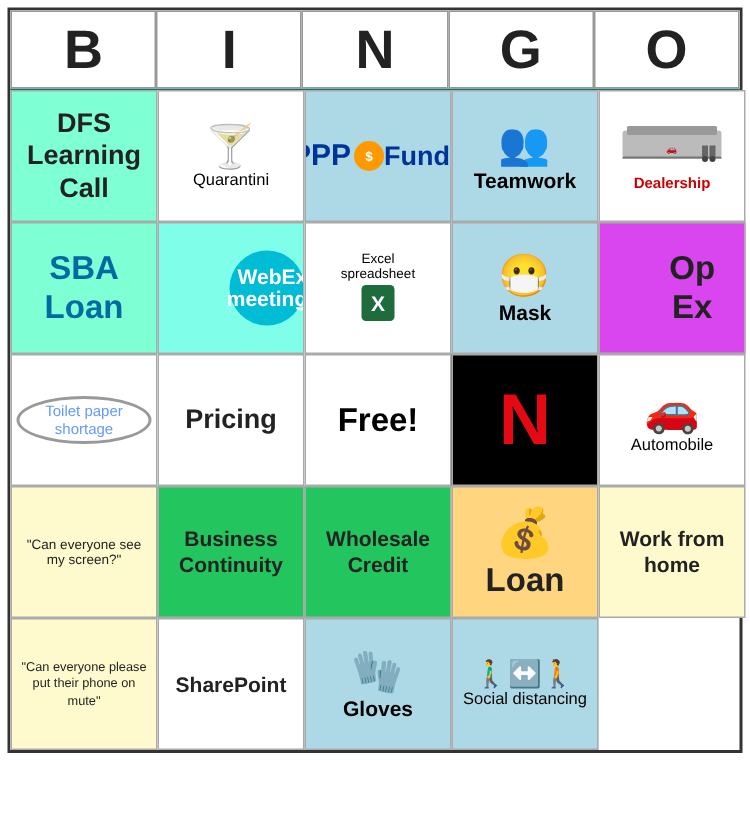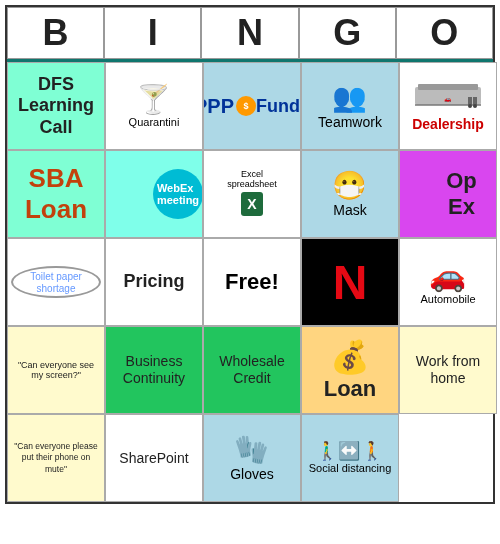--- a/index.html
+++ b/index.html
@@ -25,21 +25,21 @@
       font-size: 36px;
       font-weight: bold;
       padding: 4px 0;
       border: 1px solid #999;
       color: #222;
     }
     .bingo-grid {
       display: grid;
       grid-template-columns: repeat(5, 1fr);
       grid-template-rows: repeat(5, 1fr);
-      border-top: 3px solid #0f766e;
+      border-top: 1px solid #0f766e;
     }
     .cell {
       width: 98px;
       height: 88px;
       border: 1px solid #aaa;
       display: flex;
       flex-direction: column;
       align-items: center;
       justify-content: center;
       text-align: center;
@@ -52,21 +52,21 @@
       font-size: 11px;
       line-height: 1.2;
     }
     .cell-large-text {
       font-size: 18px;
       font-weight: bold;
       line-height: 1.2;
     }
     .cell-medium-text {
       font-size: 14px;
-      font-weight: normal;
+      font-weight: bold;
       line-height: 1.2;
     }
 
     
     .bg-cyan { background-color: #7fffd4; }
     .bg-white { background-color: #fff; }
     .bg-blue { background-color: #add8e6; }
     .bg-black { background-color: #000; }
     .bg-yellow { background-color: #fffacd; }
     .bg-pink { background-color: #22c55e; }
@@ -124,23 +124,23 @@
     
     .webex-circle {
       background-color: #00bcd4;
       border-radius: 50%;
       width: 50px;
       height: 50px;
       display: flex;
       align-items: center;
       justify-content: center;
       color: white;
-      font-size: 11px;
-      font-weight: bold;
-      text-align: left;
+      font-size: 14px;
+      font-weight: bold;
+      text-align: right;
       line-height: 1.1;
       margin-left: 48px;
     }
 
     
     .ppp-circle {
       background-color: #ff9900;
       border-radius: 50%;
       width: 20px;
       height: 20px;
@@ -201,26 +201,26 @@
             <rect x="2" y="8" width="66" height="18" fill="#bbb" rx="2"></rect>
             <rect x="5" y="5" width="60" height="6" fill="#999" rx="1"></rect>
             <line x1="2" y1="26" x2="68" y2="26" stroke="#777" stroke-width="1.5"></line>
             <rect x="55" y="18" width="4" height="8" fill="#666"></rect>
             <rect x="60" y="18" width="4" height="8" fill="#666"></rect>
             <circle cx="57" cy="27" r="2" fill="#444"></circle>
             <circle cx="62" cy="27" r="2" fill="#444"></circle>
             <text x="35" y="22" font-size="6" fill="#333" text-anchor="middle">🚗</text>
           </svg>
         </div>
-        <span class="cell-text text-red" style="font-size:14px;font-weight:bold;text-align:right;">Dealership</span>
+        <span class="cell-text text-red" style="font-size:10px;font-weight:bold;text-align:right;">Dealership</span>
       </div>
     </div>
 
     <div class="cell bg-cyan">
-      <span style="font-size:26px;font-weight:bold;color:#c2410c;">SBA Loan</span>
+      <span style="font-size:22px;font-weight:bold;color:#0369a1;">SBA Loan</span>
     </div>
 
     <div class="cell bg-teal">
       <div class="webex-circle">
         WebEx<br>meeting
       </div>
     </div>
 
     <div class="cell bg-white">
       <div class="icon-container">

